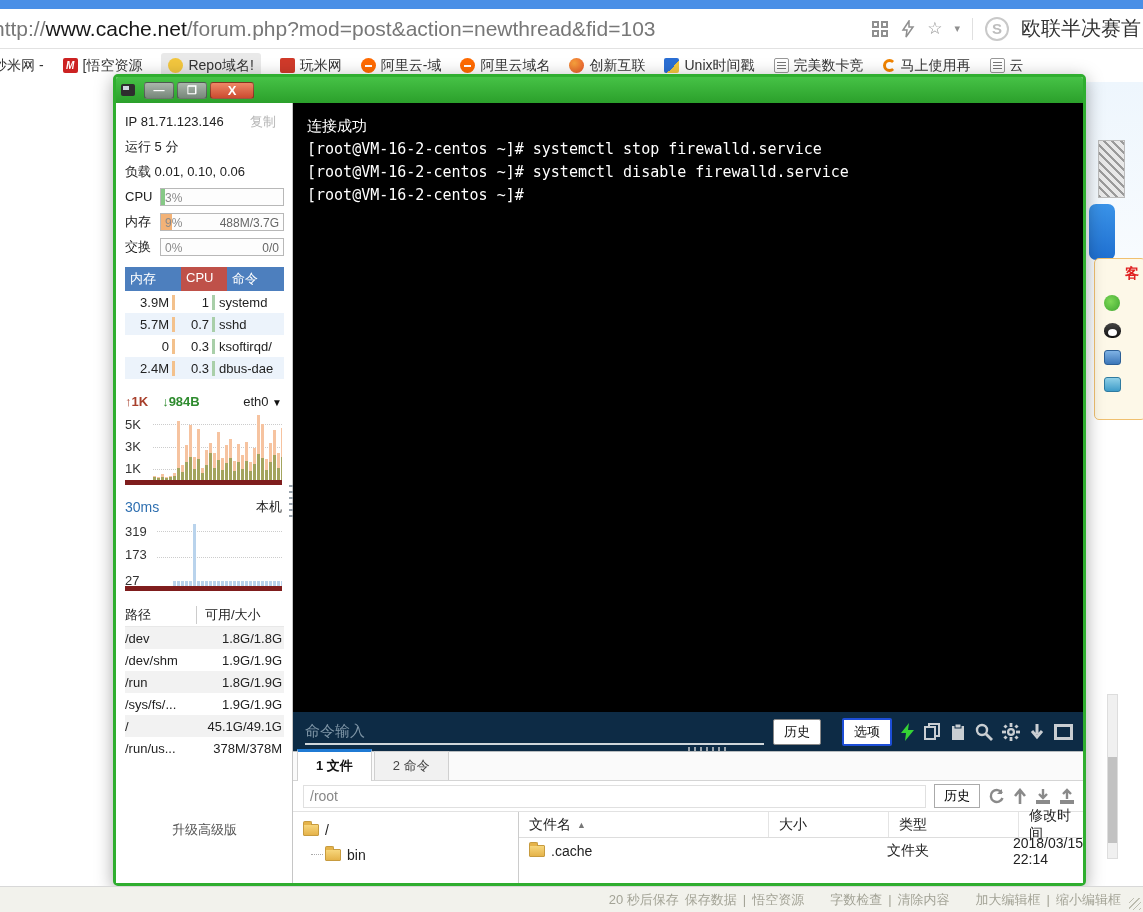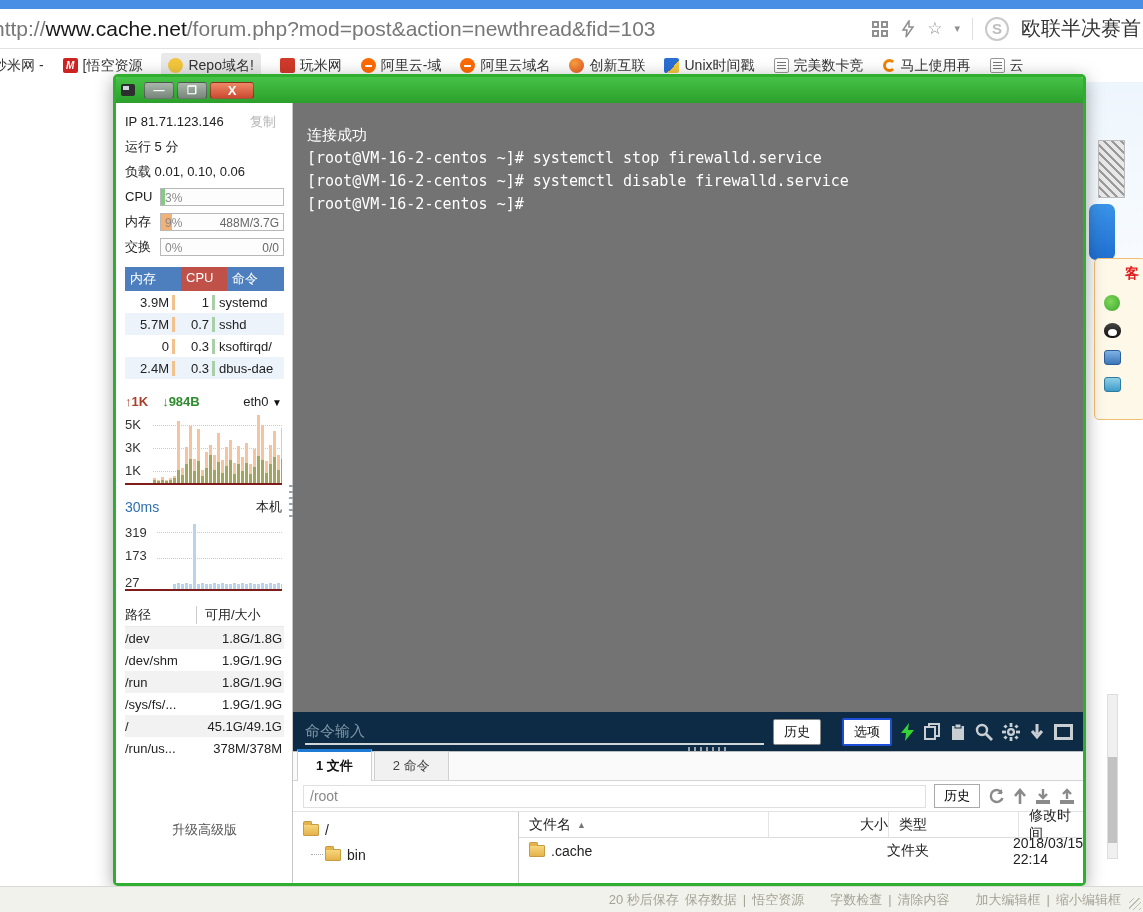--- a/index.html
+++ b/index.html
@@ -80,21 +80,21 @@
   .prow:nth-child(odd) { background:#ecf3fb; }
   .prow .c1 { width:50px; text-align:right; border-right:3px solid #f3c18c; padding-right:3px; }
   .prow .c2 { width:40px; text-align:right; border-right:3px solid #a9cfa9; padding-right:3px; }
   .prow .c3 { flex:1; padding-left:4px; overflow:hidden; white-space:nowrap; }
 
   .nethead { display:flex; align-items:center; margin-top:10px; height:24px; flex:0 0 auto; }
   .up-txt { color:#a8402c; font-weight:bold; }
   .down-txt { color:#2e8b2e; font-weight:bold; margin-left:14px; }
   .iface { margin-left:auto; margin-right:2px; cursor:pointer; }
   .iface .caret { font-size:10px; color:#111; }
-  .chartbox { position:relative; height:72px; flex:0 0 auto; border-bottom:2px solid #7f1d1d; margin-right:2px; }
+  .chartbox { position:relative; height:72px; flex:0 0 auto; border-bottom:5px solid #7f1d1d; margin-right:2px; }
   .ylab { position:absolute; left:0; width:26px; font-size:13px; color:#333; }
   .gline { position:absolute; left:28px; right:0; border-top:1px dotted #ccc; }
   .bars { position:absolute; left:28px; right:0; top:0; bottom:0; display:flex; align-items:flex-end; overflow:hidden; }
   .bars i { flex:0 0 3px; margin-right:1px; display:block; }
   .pinghead { display:flex; align-items:center; margin-top:10px; height:24px; flex:0 0 auto; }
   .ping-ms { color:#2e6fb0; font-size:14px; }
   .ping-host { margin-left:auto; margin-right:2px; }
   .chartbox.ping .ylab { width:30px; }
   .chartbox.ping .gline, .chartbox.ping .bars { left:32px; }
 
@@ -115,21 +115,21 @@
   .open-folder { margin:0 8px 7px 16px; cursor:pointer; }
   .sess-tab { width:152px; height:37px; background:#fff; border:1px solid #cfcfcf; border-bottom:none; border-top:3px solid #1f7ad4; display:flex; align-items:center; padding:0 8px; gap:6px; cursor:pointer; }
   .dot { width:8px; height:8px; border-radius:50%; background:#2fb52f; flex:0 0 auto; }
   .sess-label { font-weight:bold; font-size:13px; color:#222; white-space:nowrap; }
   .tab-x { color:#9a9a9a; margin-left:auto; font-size:13px; cursor:pointer; }
   .strip-icons { margin-left:auto; display:flex; align-items:center; gap:14px; margin-right:12px; margin-bottom:12px; }
   .ic-grid { width:17px; height:17px; display:grid; grid-template-columns:7px 7px; grid-template-rows:7px 7px; gap:2px; cursor:pointer; }
   .ic-grid b { background:#707070; }
   .ic-burger { width:19px; height:15px; background:repeating-linear-gradient(#707070 0 3px, transparent 3px 6px); cursor:pointer; }
 
-  .terminal { flex:1; background:#737373; color:#fff; font-family:"DejaVu Sans Mono", monospace; font-size:15px; line-height:23px; padding:21px 14px; min-height:0; cursor:text; }
+  .terminal { flex:1; background:#000000; color:#fff; font-family:"DejaVu Sans Mono", monospace; font-size:15px; line-height:23px; padding:12px 14px; min-height:0; cursor:text; }
 
   .cmdbar { height:39px; background:#0d2b45; display:flex; align-items:center; padding:0 10px 0 12px; gap:9px; }
   .cmd-input { flex:1; background:transparent; border:none; border-bottom:2px solid #cfd6da; color:#fff; font-size:15px; height:26px; outline:none; min-width:0; }
   .cmd-input::placeholder { color:#7e95a6; }
   .cmdbtn { background:#fff; border:1px solid #888; color:#111; font-size:13px; padding:3px 10px; border-radius:2px; cursor:pointer; font-family:inherit; }
   .cmdbtn.focused { border:2px solid #1d4ed8;margin-left:12px; }
   .cmd-ic { display:flex; align-items:center; cursor:pointer; }
 
   .filepanel { height:132px; background:#fff; display:flex; flex-direction:column; border-top:1px solid #b8bdc0; position:relative; }
   .h-handle { position:absolute; top:-5px; left:50%; width:40px; height:4px; background:repeating-linear-gradient(90deg,#9aa4ad 0 2px, transparent 2px 6px); cursor:row-resize; }
@@ -144,21 +144,21 @@
   .ftree { width:226px; border-right:1px solid #ccc; padding:5px 0 0 10px; font-size:14px; color:#222; overflow:hidden; }
   .titem { display:flex; align-items:center; gap:6px; height:25px; cursor:pointer; }
   .titem.child { padding-left:22px; background:
      repeating-linear-gradient(90deg, transparent 0 0); position:relative; }
   .titem.child::before { content:""; position:absolute; left:8px; top:12px; width:12px; border-top:1px dotted #aaa; }
   .folder { width:16px; height:12px; background:linear-gradient(#f7d67c,#e5b34a); border:1px solid #c79b3f; border-radius:1px; position:relative; display:inline-block; flex:0 0 auto; }
   .folder::before { content:""; position:absolute; top:-4px; left:-1px; width:7px; height:3px; background:#e5b34a; border:1px solid #c79b3f; border-bottom:none; border-radius:2px 2px 0 0; }
   .ftable { flex:1; font-size:14px; color:#222; min-width:0; }
   .fthead { display:flex; height:26px; align-items:center; border-bottom:1px solid #ddd; }
   .fthead div { border-right:1px solid #e4e4e4; padding-left:10px; height:100%; display:flex; align-items:center; gap:6px; cursor:pointer; }
-  .ft-name { width:250px; } .ft-size { width:120px;justify-content:flex-end; } .ft-type { width:130px; } .ft-mod { flex:1; border-right:none !important; }
+  .ft-name { width:250px; } .ft-size { width:120px; } .ft-type { width:130px; } .ft-mod { flex:1; border-right:none !important; }
   .sort { font-size:9px; color:#777; }
   .ftrow { display:flex; height:26px; align-items:center; cursor:pointer; }
   .ftrow div { padding-left:10px; }
   .ftrow .ft-name { display:flex; align-items:center; gap:6px; }
 
   
   .statusbar { position:absolute; left:0; bottom:0; width:100%; height:26px; background:#f2f2ec; border-top:1px solid #d8d8d8; display:flex; align-items:center; justify-content:flex-end; gap:6px; padding-right:22px; font-size:13px; color:#a3a396; z-index:20; }
   .statusbar .link { cursor:pointer; }
   .grip { position:absolute; right:2px; bottom:2px; width:12px; height:12px; background:repeating-linear-gradient(135deg, transparent 0 3px, #bdbdb0 3px 4px); }
 </style>

